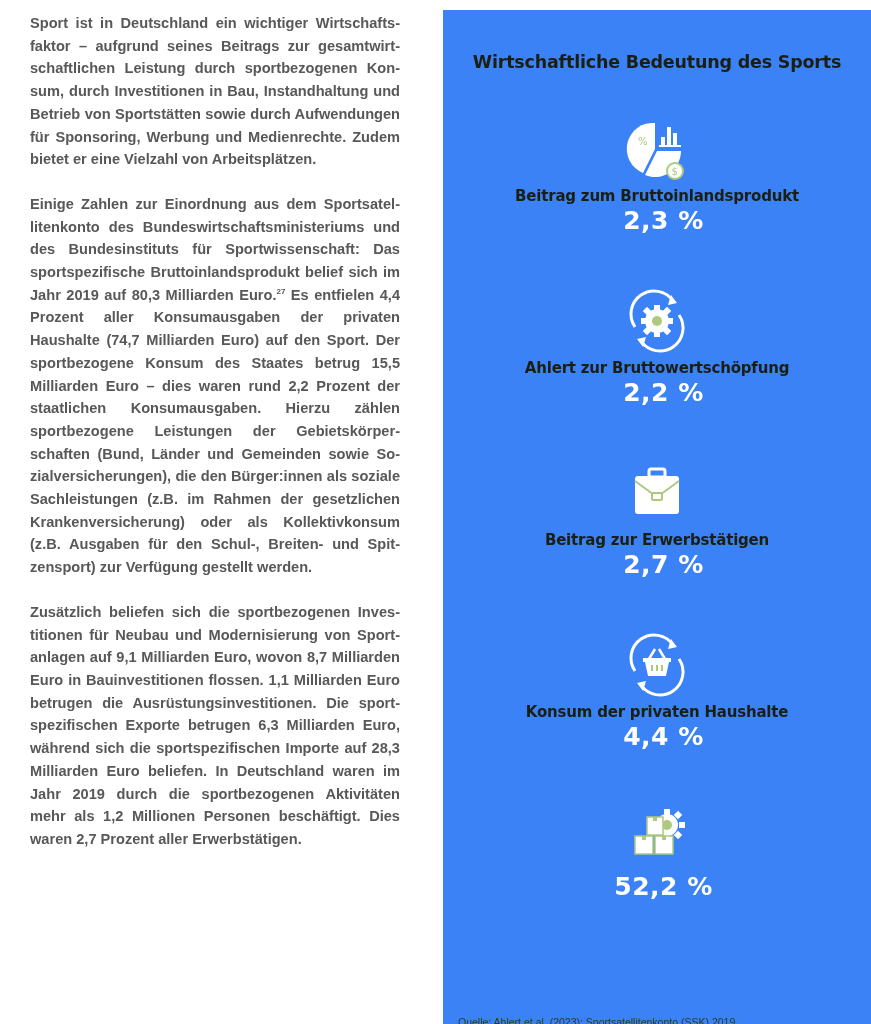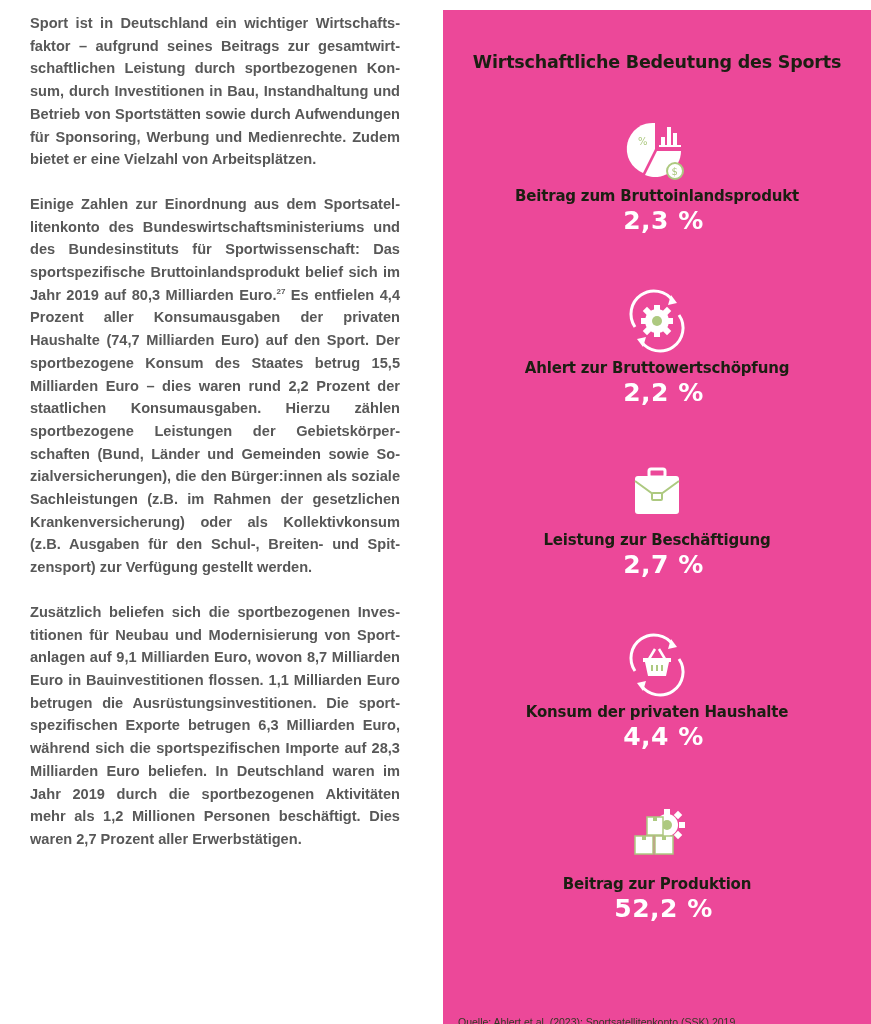--- a/index.html
+++ b/index.html
@@ -7,21 +7,21 @@
   .text-col {
     position: absolute; left: 30px; top: 12px; width: 378px;
     font-family: "Liberation Sans", sans-serif;
     font-size: 14.6px; line-height: 22.7px; color: #585858;
     text-align: justify; hyphens: manual;
   }
   .text-col p { margin: 0 8px 22px 0; font-weight: bold; }
   .text-col sup { font-size: 8px; line-height: 0; vertical-align: super; }
   .panel {
     position: absolute; left: 443px; top: 10px; width: 428px; height: 1014px;
-    background: #ec4899;
+    background: #3b82f6;
     font-family: "DejaVu Sans", sans-serif;
   }
   .panel-title {
     position: absolute; left: 0; right: 0; top: 42px; text-align: center;
     font-weight: bold; font-size: 17.5px; color: #1b1f12; letter-spacing: -0.2px;
   }
   .item { position: absolute; left: 0; right: 0; text-align: center; }
   .item .icon { width: 72px; height: 68px; margin: 0 auto; display: block; }
   .item .label {
     font-weight: bold; font-size: 15px; color: #1b1f12; margin-top: 4px; letter-spacing: -0.2px;
@@ -85,21 +85,21 @@
     <div class="value">2,2 %</div>
   </div>
 
   <div class="item" style="top:449px">
     <svg class="icon" viewBox="0 0 72 68">
       <rect x="28" y="10" width="16" height="8" rx="2" fill="none" stroke="#fff" stroke-width="3"></rect>
       <rect x="14" y="17" width="44" height="38" rx="3" fill="#fff"></rect>
       <path d="M14 22 L36 38 L58 22" fill="none" stroke="#adc980" stroke-width="2"></path>
       <rect x="31" y="34" width="10" height="7" rx="1" fill="#fff" stroke="#adc980" stroke-width="2"></rect>
     </svg>
-    <div class="label">Leistung zur Beschäftigung</div>
+    <div class="label">Beitrag zur Erwerbstätigen</div>
     <div class="value">2,7 %</div>
   </div>
 
   <div class="item" style="top:621px">
     <svg class="icon" viewBox="0 0 72 68">
       <path d="M14 40 A23 23 0 0 1 52 14" fill="none" stroke="#fff" stroke-width="3"></path>
       <path d="M58 28 A23 23 0 0 1 20 54" fill="none" stroke="#fff" stroke-width="3"></path>
       <polygon points="50,8 56,16 47,18" fill="#fff"></polygon>
       <polygon points="22,60 16,52 25,50" fill="#fff"></polygon>
       <path d="M28 28 L34 18 M44 28 L38 18" stroke="#fff" stroke-width="2.5" fill="none"></path>
@@ -128,18 +128,17 @@
       <circle cx="46" cy="22" r="5" fill="#adc980"></circle>
       <rect x="26" y="14" width="16" height="18" fill="#fff" stroke="#adc980" stroke-width="1.5"></rect>
       <rect x="14" y="33" width="18" height="18" fill="#fff" stroke="#adc980" stroke-width="1.5"></rect>
       <rect x="34" y="33" width="18" height="18" fill="#fff" stroke="#adc980" stroke-width="1.5"></rect>
       <g fill="#adc980">
           <rect x="32" y="14" width="4" height="4"></rect>
           <rect x="21" y="33" width="4" height="4"></rect>
           <rect x="41" y="33" width="4" height="4"></rect>
         </g>
     </svg>
-    <div class="label">Beitrag zur Produktion</div>
     <div class="value">52,2 %</div>
   </div>
 
   <div class="source">Quelle: Ahlert et al. (2023): Sportsatellitenkonto (SSK) 2019</div>
 </div>
 
 </body></html>

